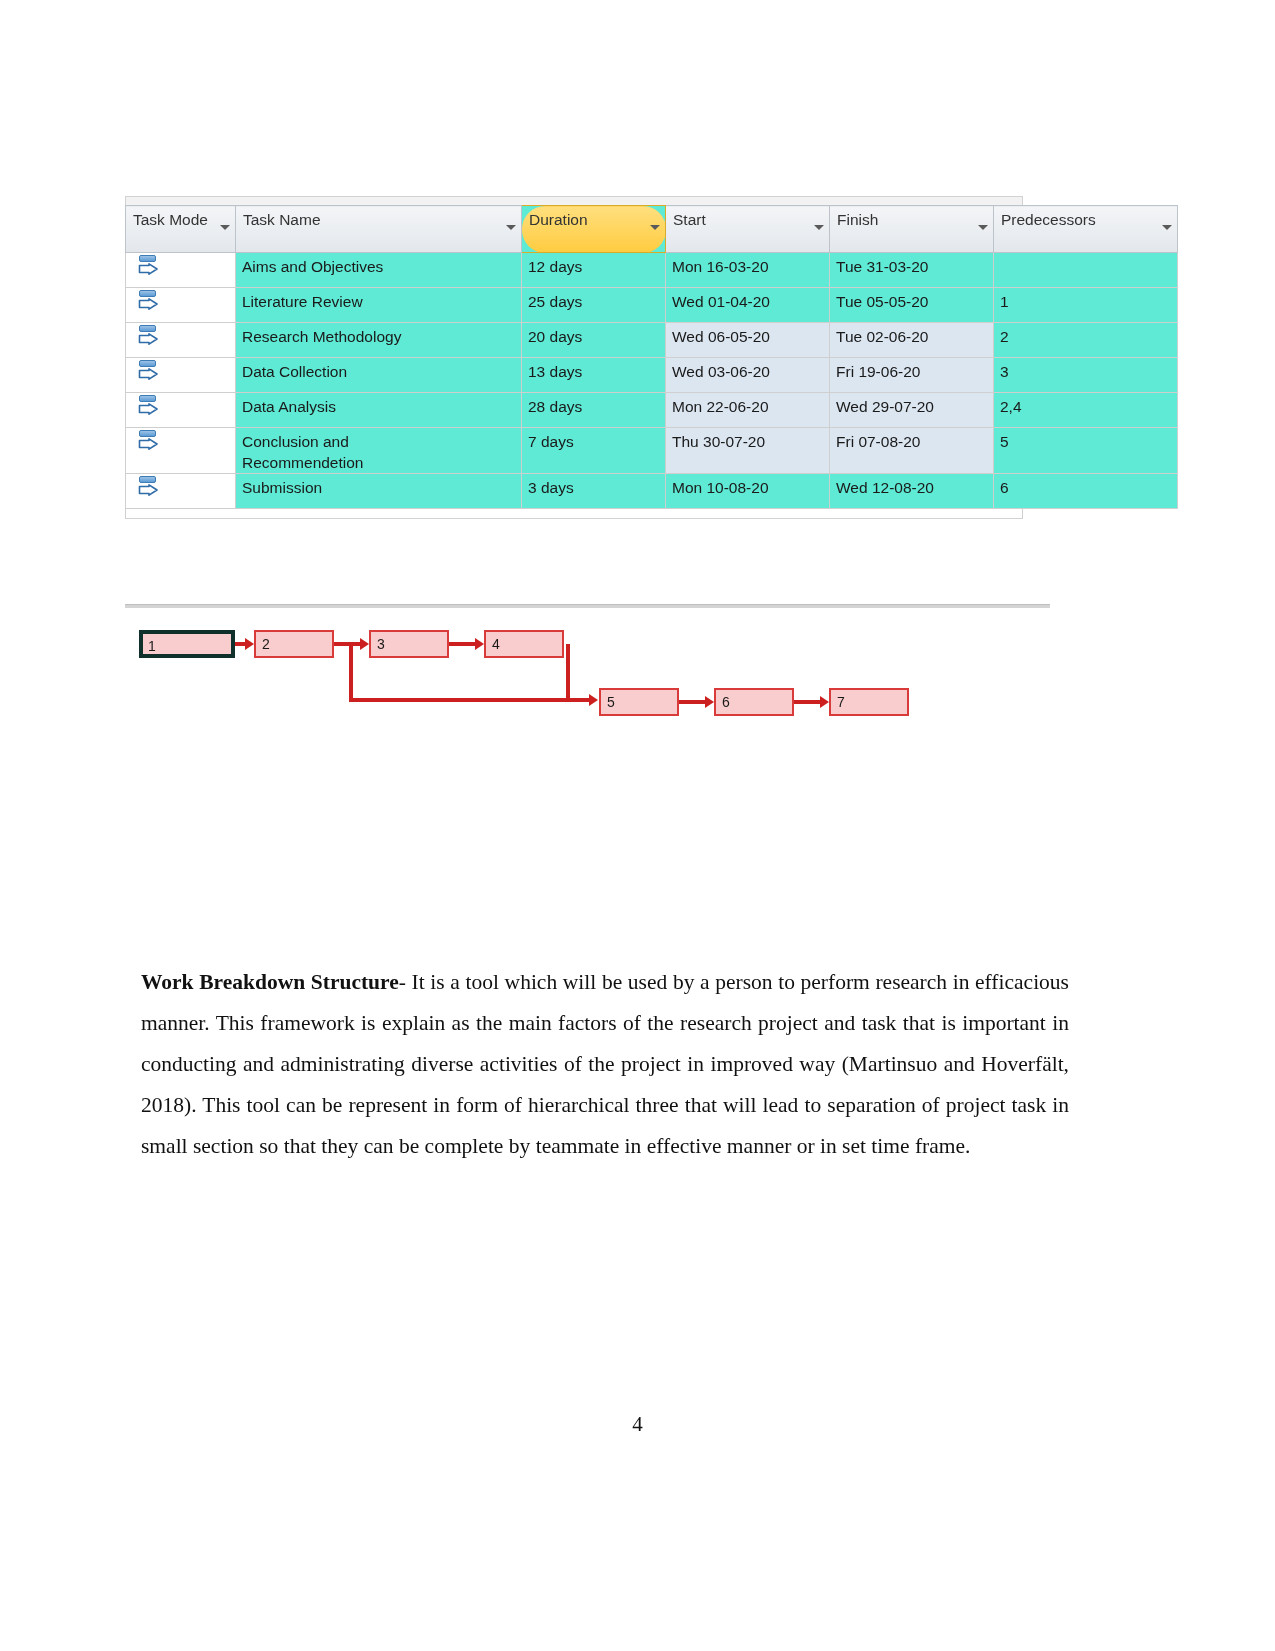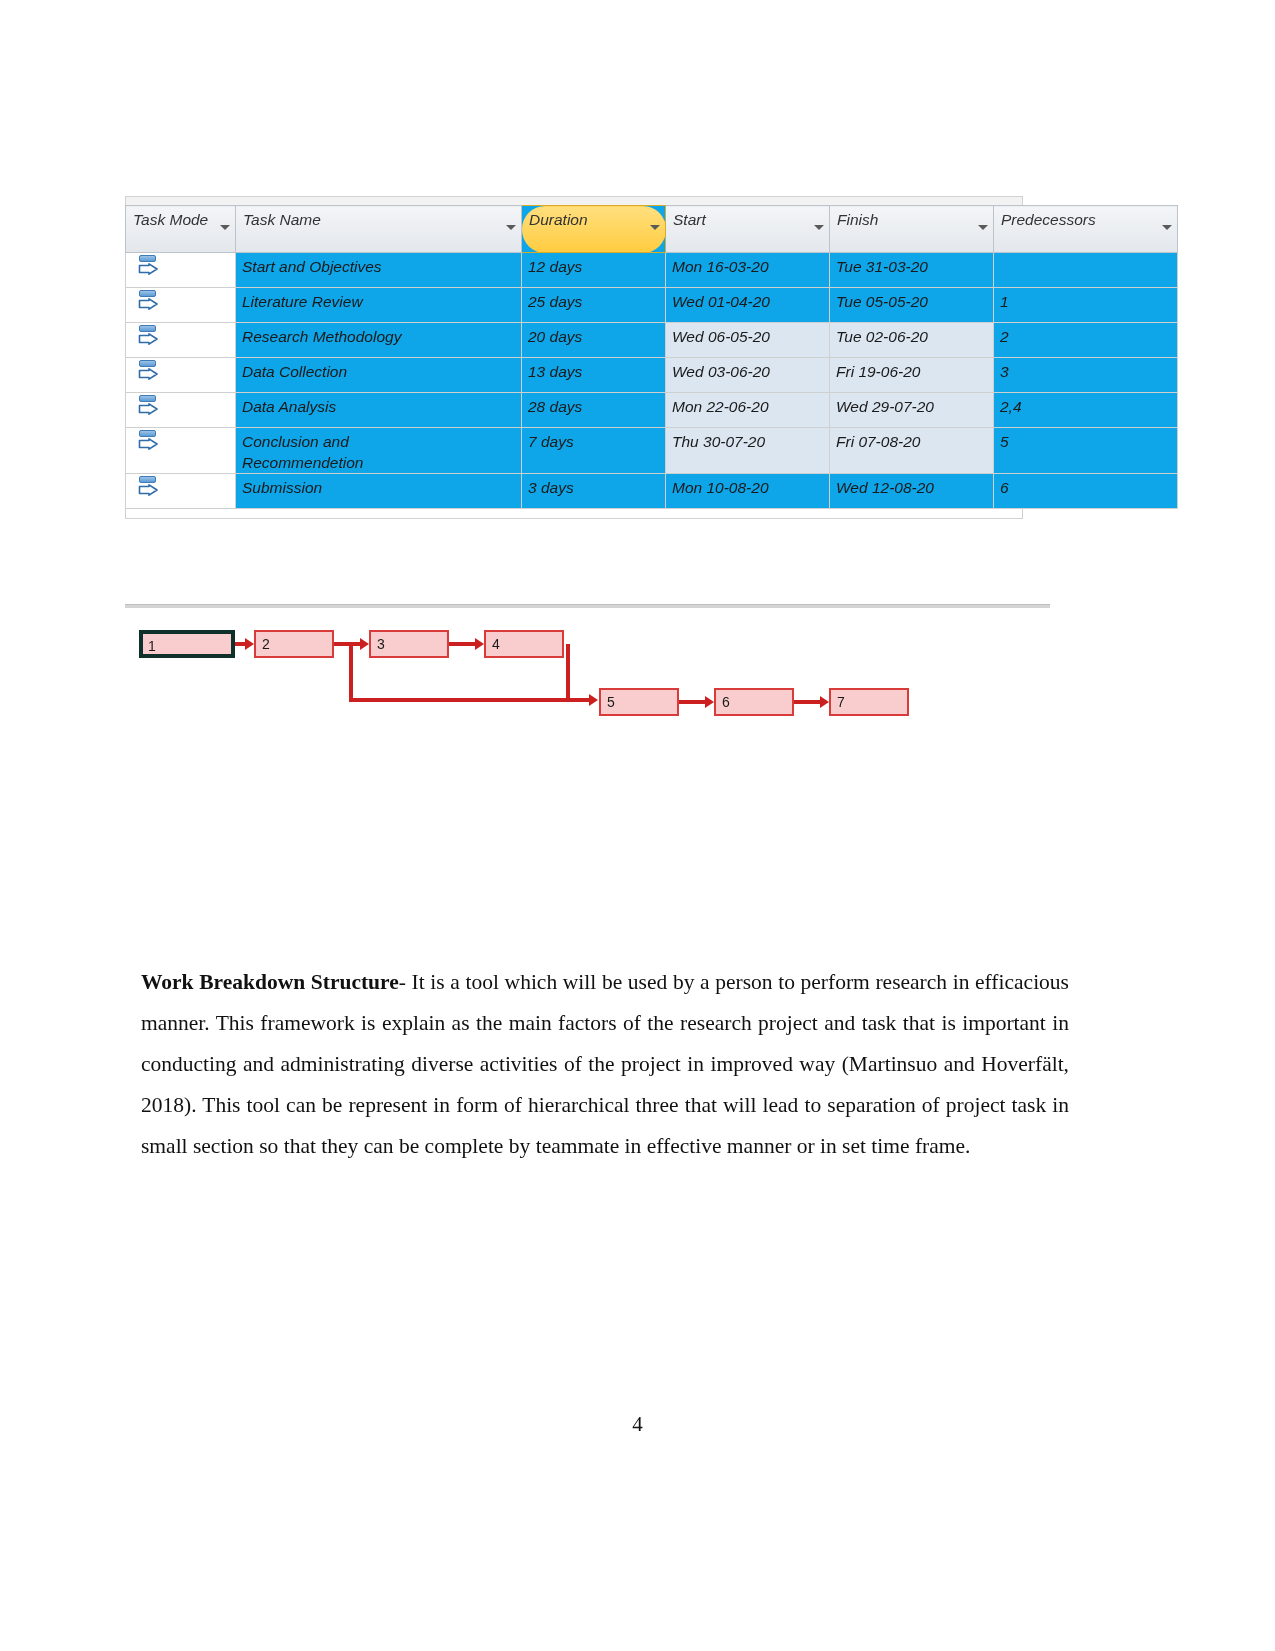--- a/index.html
+++ b/index.html
@@ -30,22 +30,21 @@
     border-right: 1px solid #d2d2d2;
     box-sizing: border-box;
   }
   table.msproj {
     border-collapse: collapse;
     table-layout: fixed;
     width: 898px;
     font-family: "Liberation Sans", sans-serif;
     font-size: 15.5px;
     color: #1a1a1a;
-    background: #0ea5e9;
-    font-style: italic;
+    background: #5eead4;
   }
   table.msproj th, table.msproj td {
     border: 1px solid #cfcfcf;
     padding: 0;
     vertical-align: top;
   }
   table.msproj thead th {
     background: #eceff2;
     background-image: linear-gradient(#f3f5f7, #e3e7ec);
     border: 1px solid #bcc3cb;
@@ -219,21 +218,21 @@
           <span>Predecessors</span>
           <span class="hdr-caret"></span>
         </th>
       </tr>
     </thead>
     <tbody id="task-rows">
         <tr>
           <td class="c-mode"><span class="mode-icon"><span class="bar"></span><svg width="22" height="16" viewBox="0 0 22 16">
                 <path d="M1.5 2.5 H11 V0.8 L19 6 L11 11.2 V9.5 H1.5 Z" fill="#ffffff" stroke="#2f6ca8" stroke-width="1.6" stroke-linejoin="round"></path>
               </svg></span></td>
-          <td class="c-name">Start and Objectives</td>
+          <td class="c-name">Aims and Objectives</td>
           <td class="c-dur">12 days</td>
           <td class="c-start">Mon 16-03-20</td>
           <td class="c-finish">Tue 31-03-20</td>
           <td class="c-pred"></td>
         </tr>
         <tr>
           <td class="c-mode"><span class="mode-icon"><span class="bar"></span><svg width="22" height="16" viewBox="0 0 22 16">
                 <path d="M1.5 2.5 H11 V0.8 L19 6 L11 11.2 V9.5 H1.5 Z" fill="#ffffff" stroke="#2f6ca8" stroke-width="1.6" stroke-linejoin="round"></path>
               </svg></span></td>
           <td class="c-name">Literature Review</td>

